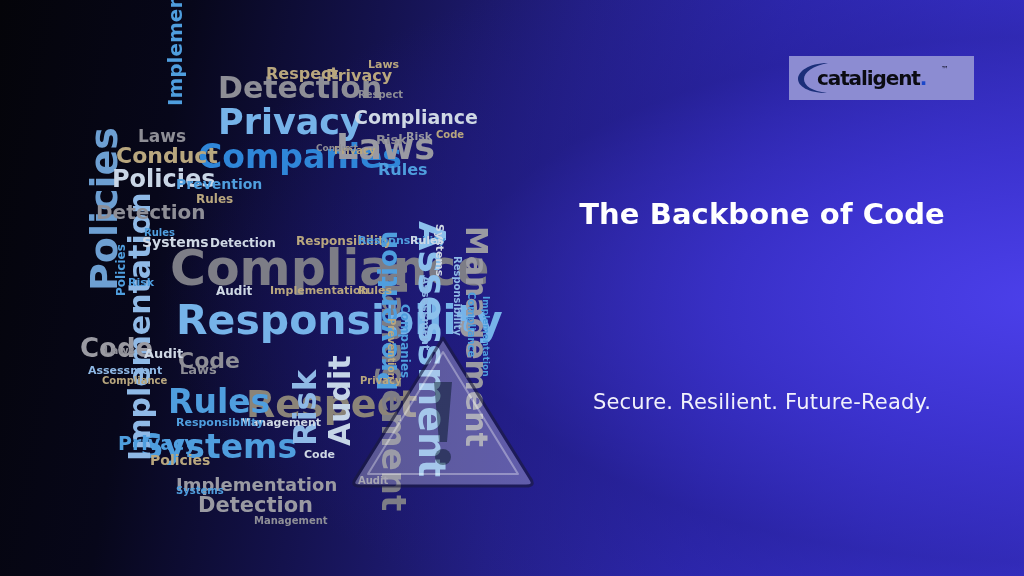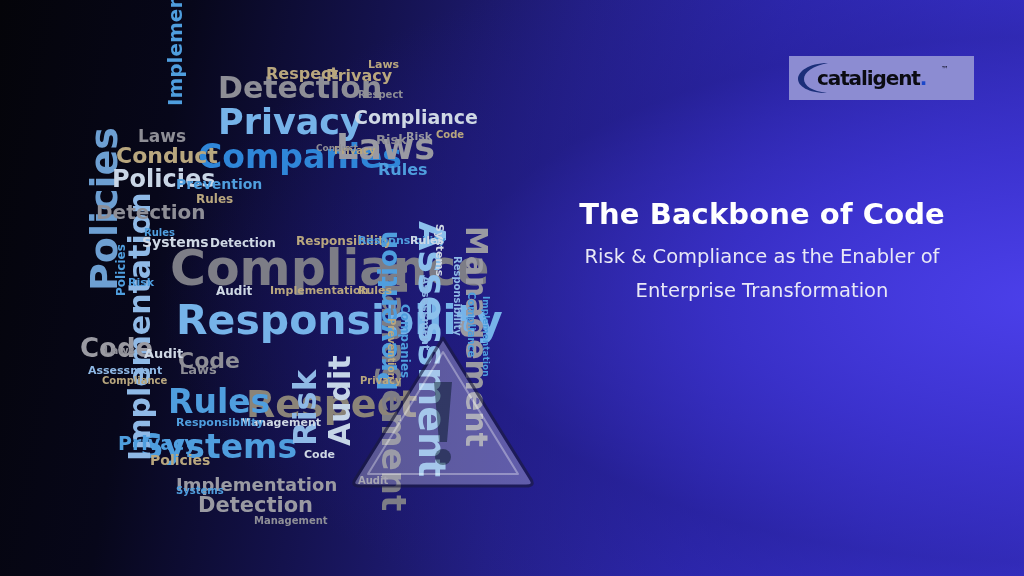--- a/index.html
+++ b/index.html
@@ -154,19 +154,16 @@
   <div id="logo-box">
     <svg id="logo-swoosh" viewBox="0 0 40 36">
       <path d="M34 3 C14 3 4 12 4 19 C4 26 14 33 33 33 C18 31 10 26 10 19 C10 12 19 6 34 3 Z" fill="#1b2f7a"></path>
     </svg>
     <div id="logo-word"><span>cataligent</span><span id="logo-dot">.</span></div>
     <div id="logo-tm">™</div>
   </div>
 
   <div id="headline">The Backbone of Code</div>
 
-  <div id="sub">
-    <div>Risk &amp; Compliance as the Enabler of</div>
-    <div>Enterprise Transformation</div>
-  </div>
 
+  <div id="tagline">Secure. Resilient. Future-Ready.</div>
 
 </div>
 
 </body></html>

